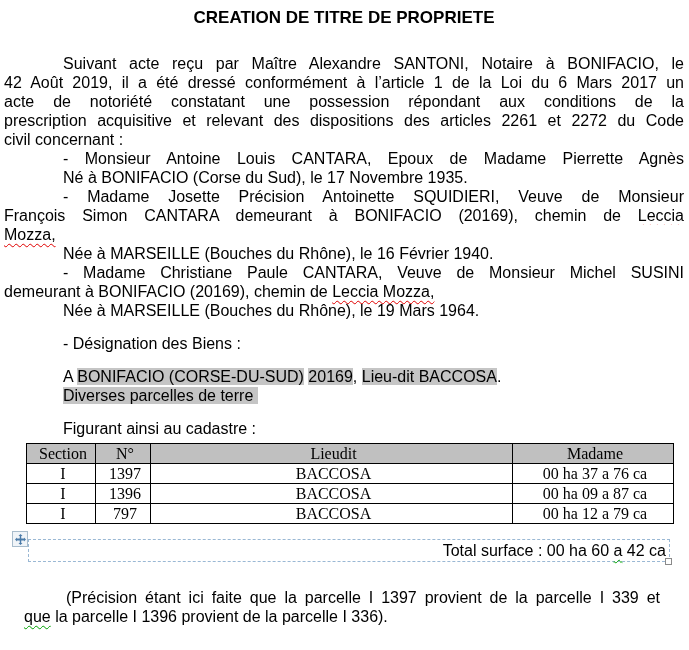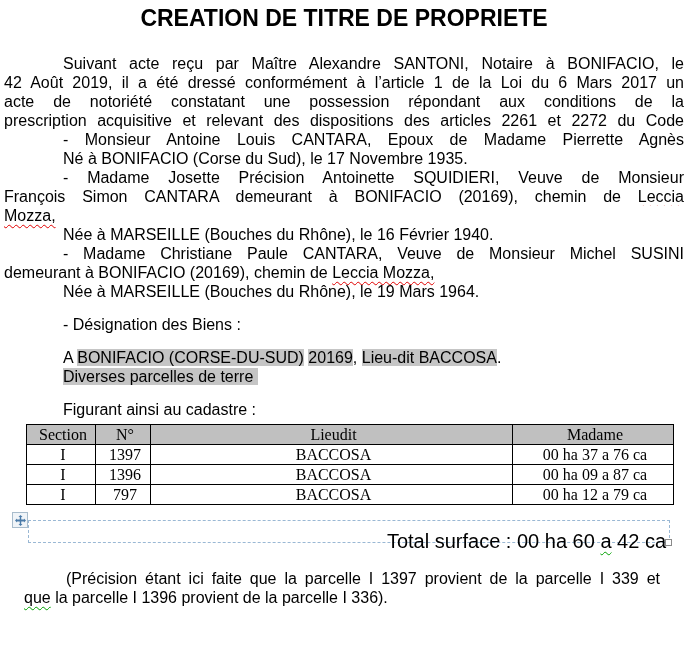--- a/index.html
+++ b/index.html
@@ -9,21 +9,21 @@
     box-sizing:border-box;
     padding:8px 5px 0 4px;
     background:#ffffff;
     color:#000;
     font-family:"Liberation Sans", sans-serif;
     overflow:hidden;
   }
   .doc-title{
     text-align:center;
     font-weight:bold;
-    font-size:23px;
+    font-size:17px;
     line-height:20px;
     margin-bottom:26px;
   }
   .line{
     font-size:16px;
     line-height:19px;
     min-height:19px;
   }
   .line.tab{text-indent:59px;}
   .line.jl{
@@ -72,23 +72,22 @@
     position:relative;
     margin:15px 0 0 24px;
     width:640px;
     height:21px;
     border:1px dashed #9ab8d4;
     background:#fff;
   }
   .total-text{
     text-align:right;
     padding-right:3px;
-    font-size:20px;
+    font-size:16px;
     line-height:21px;
-    margin-top:10px;
   }
   .move-handle{
     position:absolute;
     left:-17px;top:-9px;
     width:14px;height:14px;
     border:1px solid #a8bccc;
     background:#f0f4f8;
     display:flex;align-items:center;justify-content:center;
     cursor:move;
   }
@@ -107,20 +106,21 @@
 
 <div class="page">
 
   <div class="doc-title">CREATION DE TITRE DE PROPRIETE</div>
 
   <div id="body-lines">
       <div class="line tab jl"><span>Suivant acte reçu par Maître Alexandre SANTONI, Notaire à BONIFACIO, le</span></div>
       <div class="line jl"><span>42 Août 2019, il a été dressé conformément à l’article 1 de la Loi du 6 Mars 2017 un</span></div>
       <div class="line jl"><span>acte de notoriété constatant une possession répondant aux conditions de la</span></div>
       <div class="line jl"><span>prescription acquisitive et relevant des dispositions des articles 2261 et 2272 du Code</span></div>
+      <div class="line"><span>civil concernant :</span></div>
       <div class="line tab jl"><span>- Monsieur Antoine Louis CANTARA, Epoux de Madame Pierrette Agnès</span></div>
       <div class="line tab"><span>Né à BONIFACIO (Corse du Sud), le 17 Novembre 1935.</span></div>
       <div class="line tab jl"><span>- Madame Josette Précision Antoinette SQUIDIERI, Veuve de Monsieur</span></div>
       <div class="line jl"><span>François Simon CANTARA demeurant à BONIFACIO (20169), chemin de </span><span class="sqr">Leccia</span></div>
       <div class="line"><span class="sqr">Mozza,</span></div>
       <div class="line tab"><span>Née à MARSEILLE (Bouches du Rhône), le 16 Février 1940.</span></div>
       <div class="line tab jl"><span>- Madame Christiane Paule CANTARA, Veuve de Monsieur Michel SUSINI</span></div>
       <div class="line"><span>demeurant à BONIFACIO (20169), chemin de </span><span class="sqr">Leccia Mozza,</span></div>
       <div class="line tab"><span>Née à MARSEILLE (Bouches du Rhône), le 19 Mars 1964.</span></div>
       <div class="line blank"></div>

